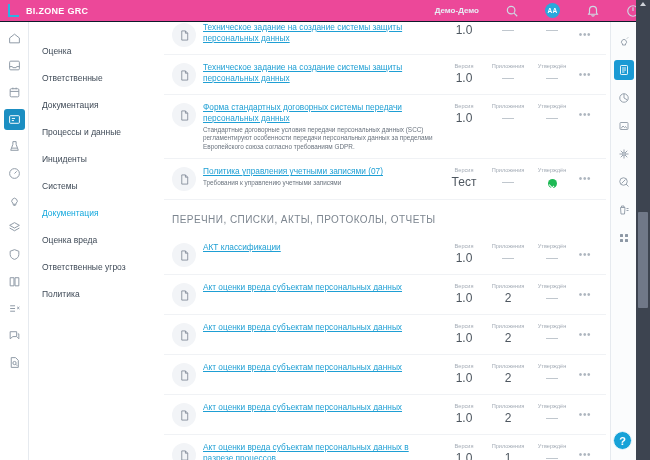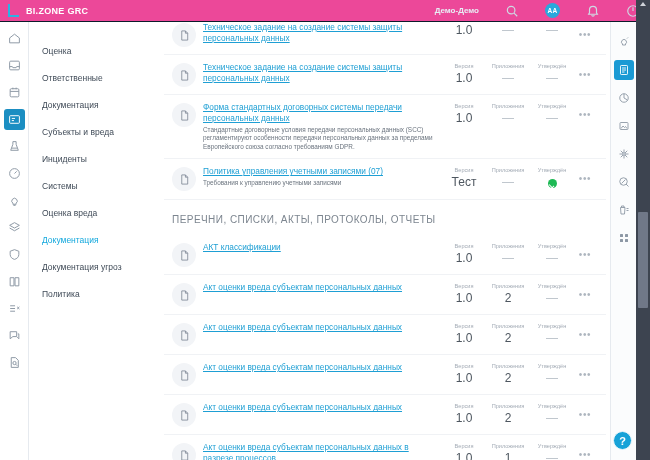--- a/index.html
+++ b/index.html
@@ -289,36 +289,36 @@
     <div class="nav-item">
         <span>Оценка</span>
       </div>
     <div class="nav-item">
         <span>Ответственные</span>
       </div>
     <div class="nav-item">
         <span>Документация</span>
       </div>
     <div class="nav-item">
-        <span>Субъекты и вреда</span>
+        <span>Процессы и данные</span>
       </div>
     <div class="nav-item">
         <span>Инциденты</span>
       </div>
     <div class="nav-item">
         <span>Системы</span>
-      </div>
-    <div class="nav-item">
-        <span>Оценка вреда</span>
       </div>
     <div class="nav-item active">
         <span>Документация</span>
       </div>
     <div class="nav-item">
-        <span>Документация угроз</span>
+        <span>Оценка вреда</span>
+      </div>
+    <div class="nav-item">
+        <span>Ответственные угроз</span>
       </div>
     <div class="nav-item">
         <span>Политика</span>
       </div>
   </div>
 
   <div class="main">
 
     <div class="row first">
       <div class="doc-ico">

